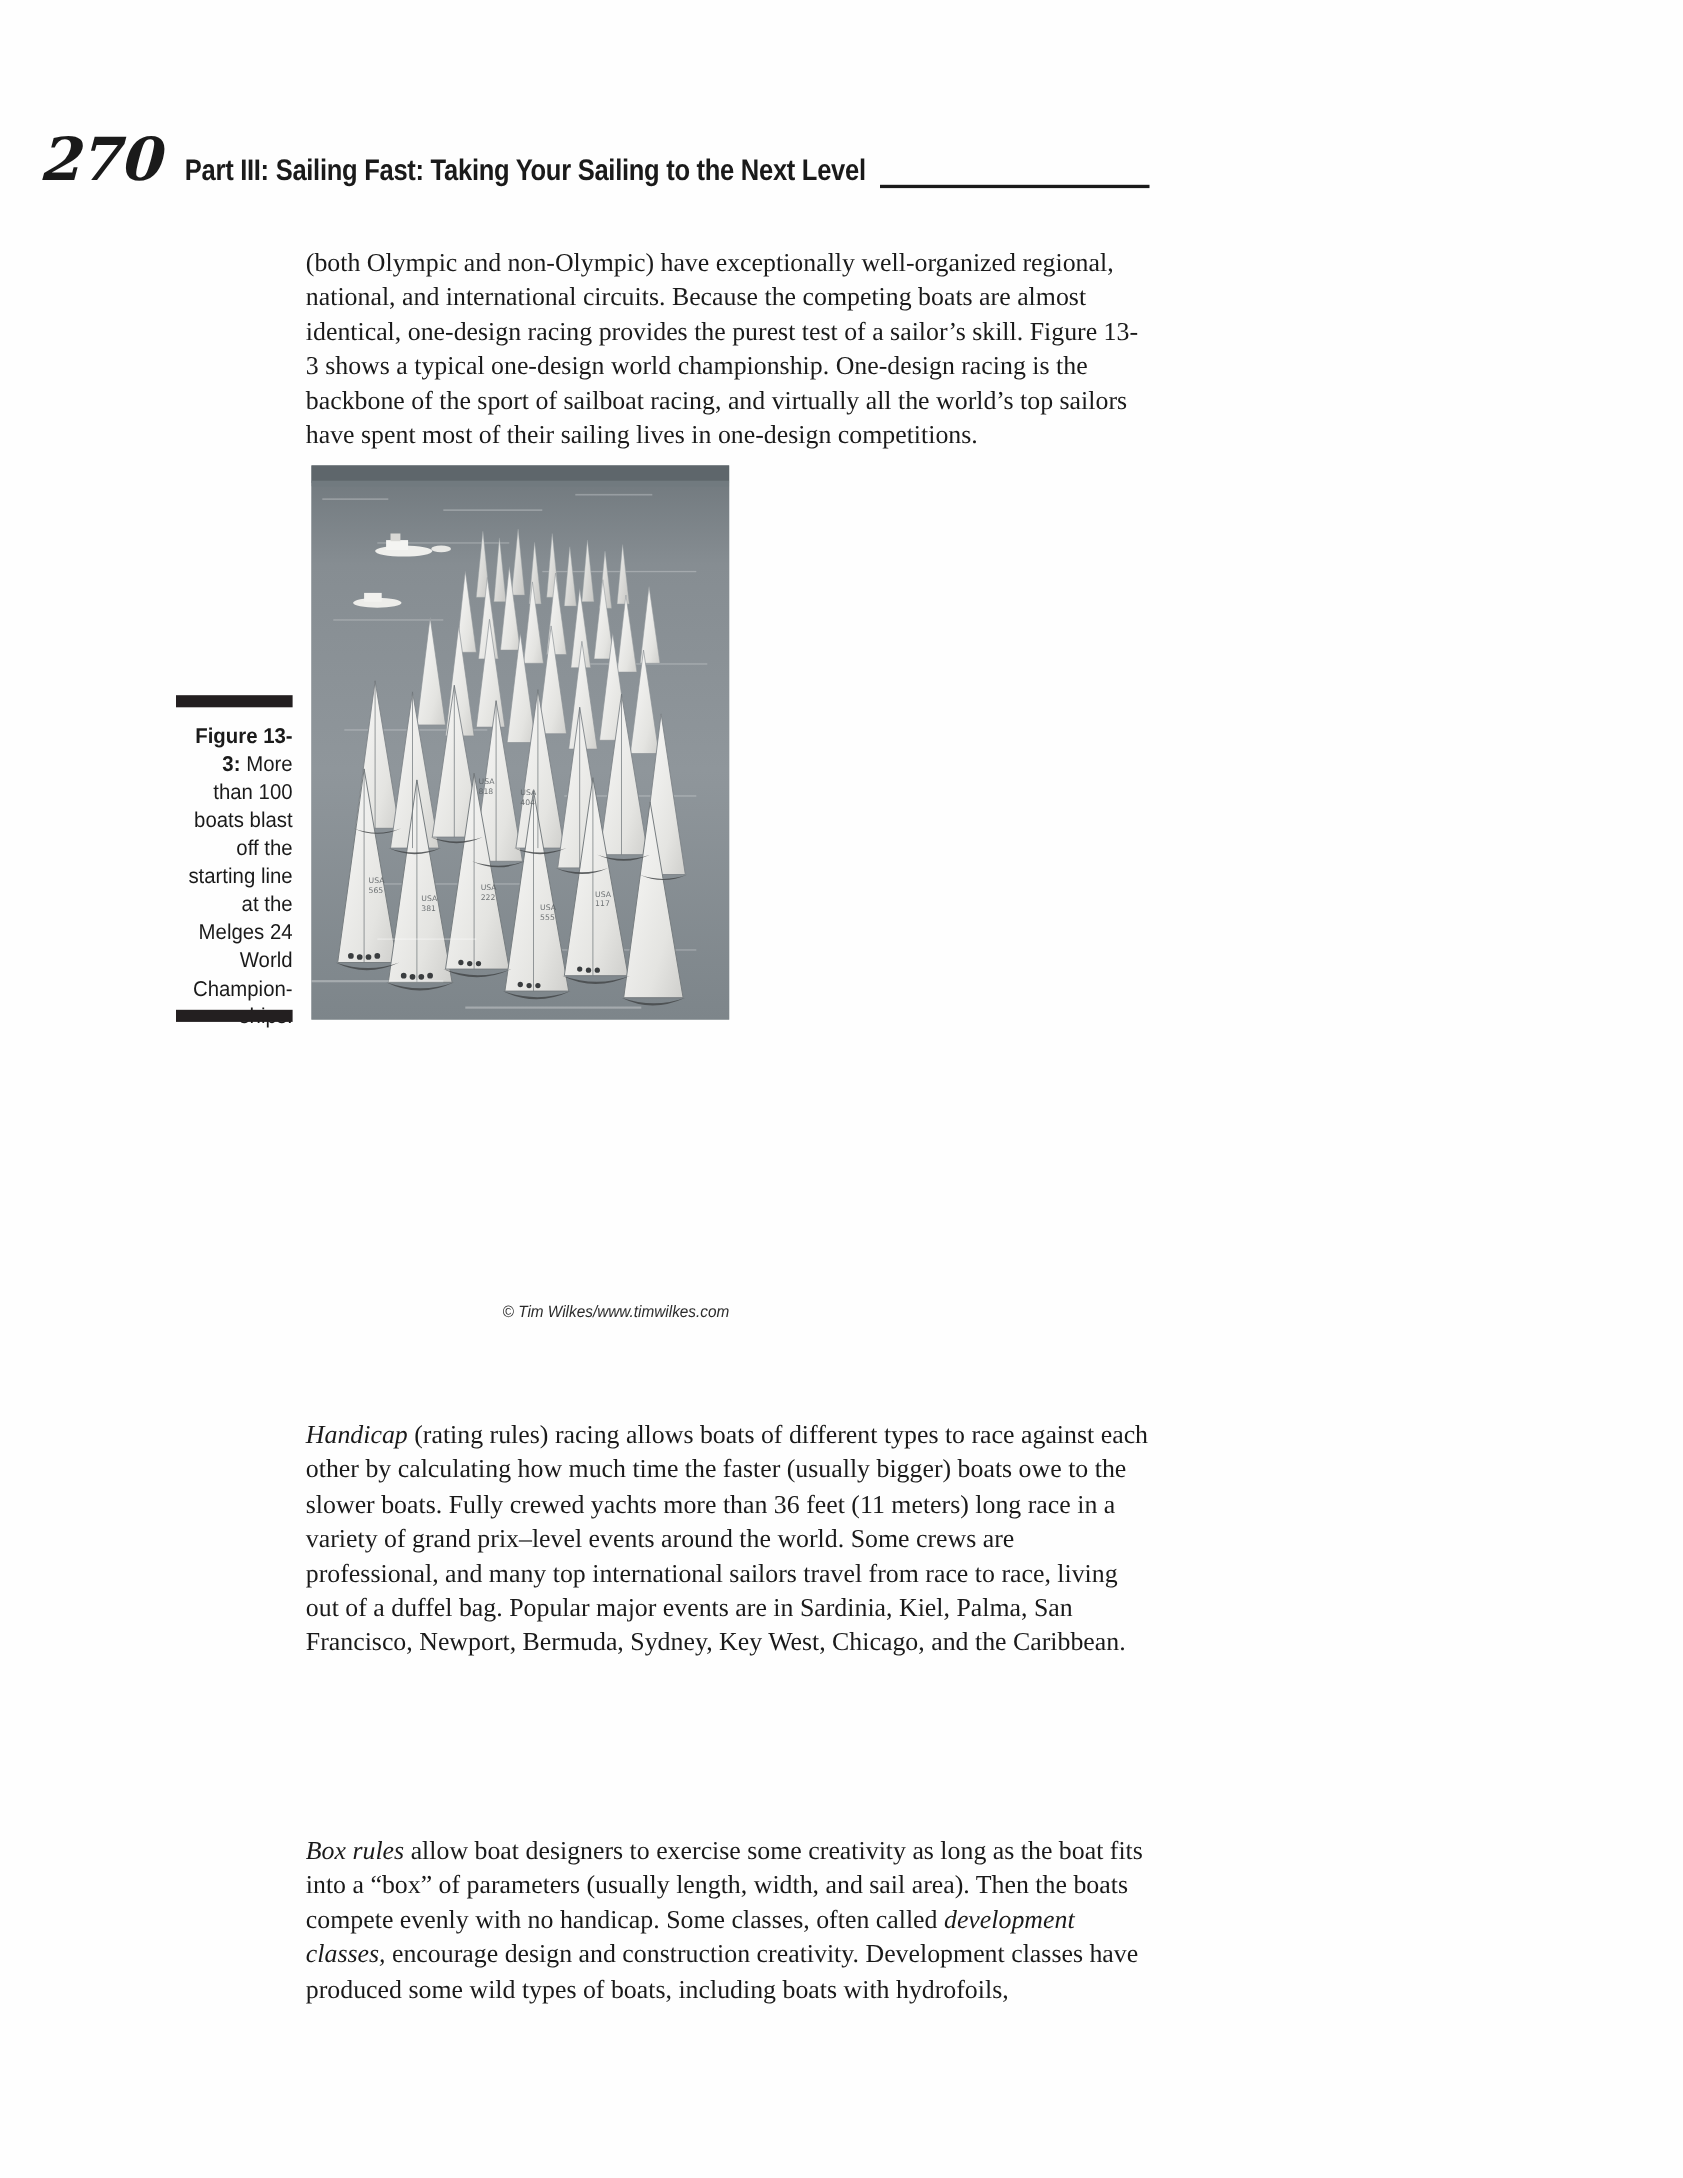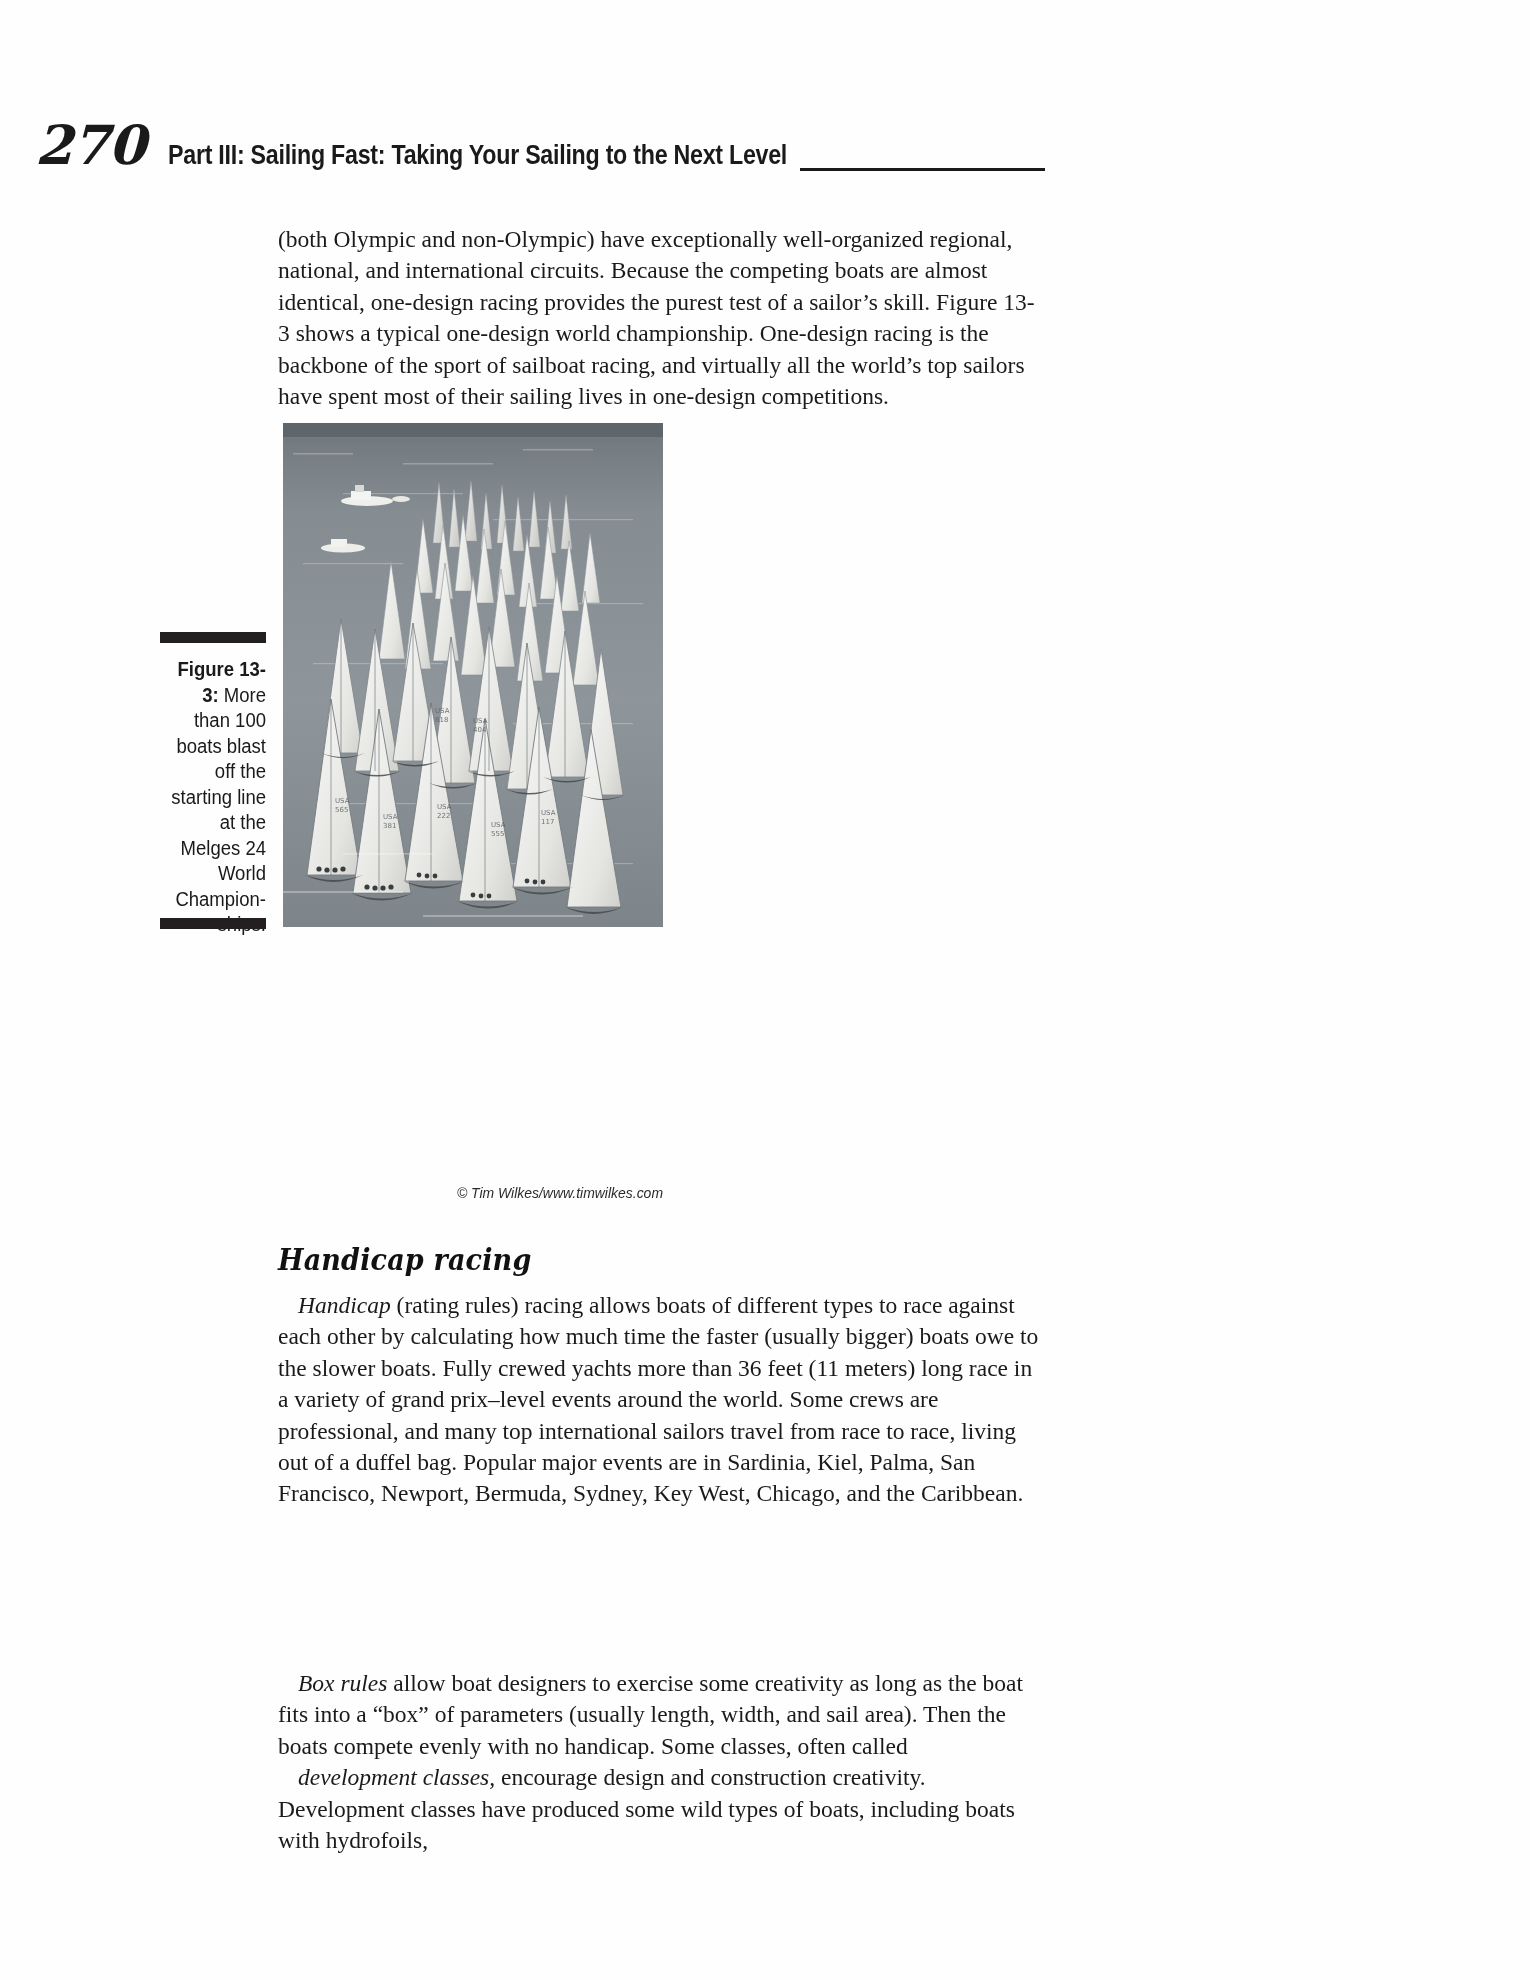--- a/index.html
+++ b/index.html
@@ -150,21 +150,21 @@
     color: #111111;
     transform: scaleX(0.93);
     transform-origin: left center;
   }
 
   .sec-handicap { top: 1243px; }
   .para-handicap { top: 1290px; }
   .sec-box { top: 1528px; }
   .para-box { top: 1668px; }
 
-  i.em { font-style: italic; margin-left: 20px; }
+  i.em { font-style: italic; }
 </style>
 </head>
 <body>
 
 <div class="page">
 
   <div class="running-head">
     <div class="folio">270</div>
     <div class="head-title">Part III: Sailing Fast: Taking Your Sailing to the Next Level</div>
   </div>
@@ -362,23 +362,20 @@
     <div class="fig-bar-top"></div>
     <div class="fig-caption-text">
       <b>Figure 13-3:</b>
       <span>More than 100 boats blast off the starting line at the Melges 24 World Champion-ships.</span>
     </div>
   </div>
   <div class="fig-bar-bottom"></div>
 
   <div class="photo-credit">© Tim Wilkes/www.timwilkes.com</div>
 
-  <div class="col sec-handicap">
-    <h2 class="sec">Handicap racing</h2>
-  </div>
   <div class="col para-handicap">
     <p class="body"><i class="em">Handicap</i><span> (rating rules) racing allows boats of different types to race against each other by calculating how much time the faster (usually bigger) boats owe to the slower boats. Fully crewed yachts more than 36 feet (11 meters) long race in a variety of grand prix–level events around the world. Some crews are professional, and many top international sailors travel from race to race, living out of a duffel bag. Popular major events are in Sardinia, Kiel, Palma, San Francisco, Newport, Bermuda, Sydney, Key West, Chicago, and the Caribbean.</span></p>
   </div>
 
   <div class="col para-box">
     <p class="body"><i class="em">Box rules</i><span> allow boat designers to exercise some creativity as long as the boat fits into a “box” of parameters (usually length, width, and sail area). Then the boats compete evenly with no handicap. Some classes, often called </span><i class="em">development classes,</i><span> encourage design and construction creativity. Development classes have produced some wild types of boats, including boats with hydrofoils,</span></p>
   </div>
 
 </div>
 

